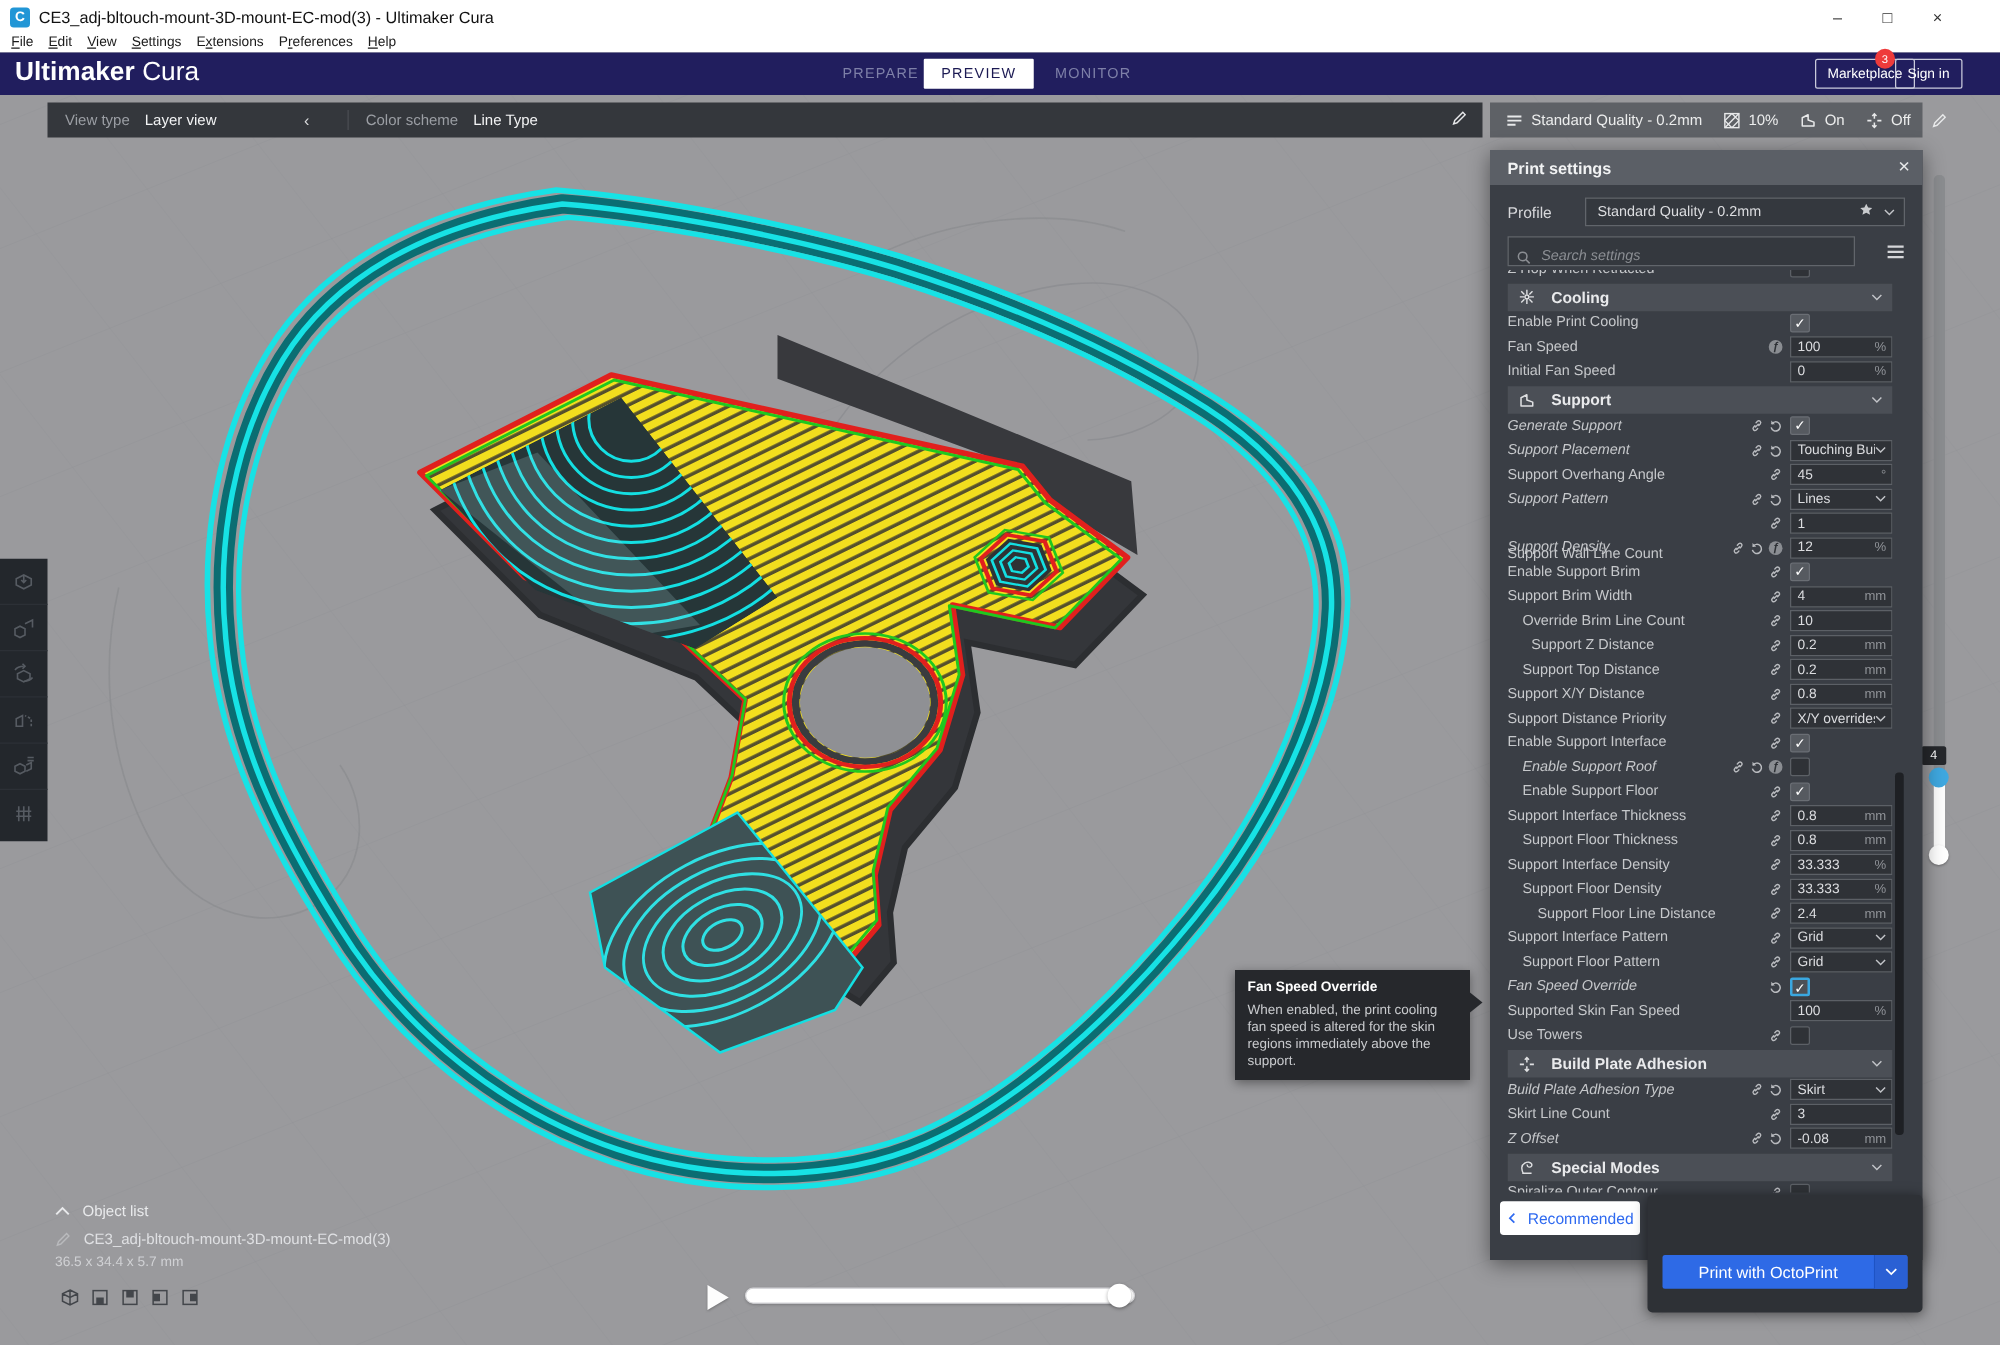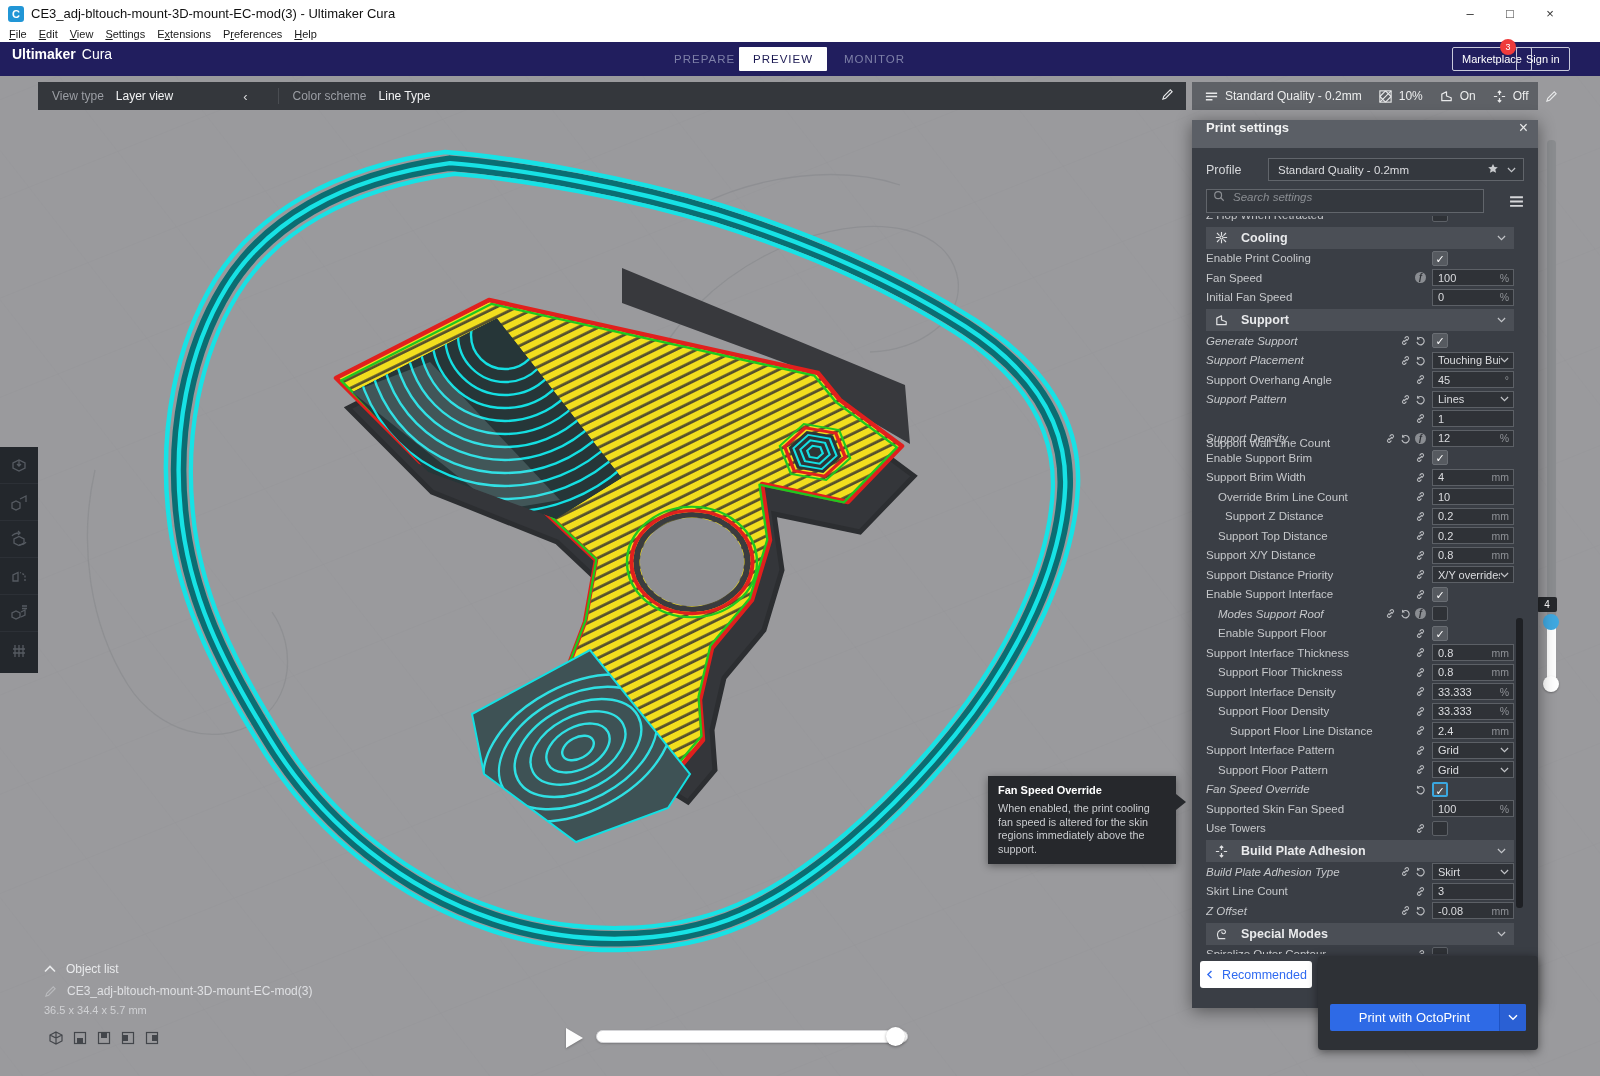--- a/index.html
+++ b/index.html
@@ -12,21 +12,21 @@
   .titlebar{left:0;top:0;width:1600px;height:28px;background:#ffffff;border-bottom:1px solid #e8e8e8}
   .appicon{left:8px;top:6px;width:16px;height:16px;border-radius:3px;background:#2196d6;
            color:#fff;font-size:11px;font-weight:bold;text-align:center;line-height:16px}
   .wtitle{left:31px;top:6px;font-size:13px;color:#111;white-space:nowrap}
   .wctrl{top:0;width:36px;height:27px;text-align:center;line-height:27px;font-size:13px;color:#333}
   
   .menubar{left:0;top:28px;width:1600px;height:14px;background:#ffffff;font-size:11px;color:#1a1a1a}
   .mitem{display:inline-block;margin-left:6px;padding:0 3px;cursor:default}
   
   .appheader{left:0;top:42px;width:1600px;height:34px;background:#211e5e}
-  .logo{left:12px;top:4px;font-size:14px;color:#fff;white-space:nowrap}
+  .logo{left:12px;top:4px;font-size:21px;color:#fff;white-space:nowrap}
   .logo b{font-weight:700}.logo i{font-style:normal;font-weight:300;margin-left:6px}
   .tab{top:5px;height:24px;line-height:24px;font-size:11.5px;letter-spacing:1px;color:#7e80a8;
        padding:0 14px;text-align:center}
   .tab.active{background:#fff;color:#1c1a53;border-radius:1px}
   .hbtn{top:5px;height:22px;line-height:22px;font-size:11px;color:#fff;border:1px solid #c9cadb;
         border-radius:2px;padding:0 9px}
   .badge{left:1500px;top:39px;width:16px;height:16px;border-radius:8px;background:#ef3b3b;color:#fff;
          font-size:9px;text-align:center;line-height:16px;z-index:6}
   
   .stagebar{left:38px;top:82px;width:1148px;height:28px;background:#34373c;z-index:5;
@@ -36,32 +36,32 @@
   .chl{color:#d8d9db;font-size:13px;margin:0 16px 0 70px}
   .pencil{margin-left:auto;margin-right:12px;color:#e6e7e9}
   
   .summarybar{left:1192px;top:82px;width:346px;height:28px;background:#5e6166;z-index:5;
               display:flex;align-items:center;font-size:12px;color:#eceded;gap:6px;padding-left:12px;box-sizing:border-box}
   .sumic{display:inline-flex;color:#e8e9ea}
   .sumtx{margin-right:10px;white-space:nowrap}
   
   .panel{left:1192px;top:120px;width:346px;height:888px;background:#3a3e45;z-index:10;
          box-shadow:0 3px 16px rgba(0,0,0,.45)}
-  .panelhead{left:0;top:0;width:100%;height:28px;background:#5b5f66;display:flex;}
+  .panelhead{left:0;top:0;width:100%;height:28px;background:#5b5f66;display:flex;align-items:center}
   .panelhead .t{font-size:13px;font-weight:bold;color:#f1f2f3;margin-left:14px}
   .panelhead .x{margin-left:auto;margin-right:10px;color:#e8e9ea;font-size:16px;line-height:16px}
   .profrow{left:14px;top:38px;width:318px;height:23px;display:flex;align-items:center}
   .profrow .pl{font-size:12.5px;color:#d6d7da;width:62px}
   .dropbox{flex:1;height:23px;border:1px solid #61656b;background:#34383e;display:flex;align-items:center;
            font-size:11.5px;color:#dcdde0;box-sizing:border-box}
   .dropbox .dv{margin-left:9px;flex:1}
   .dropbox .star{color:#c9cbce;margin-right:8px}
   .dropbox .ch{color:#c2c4c8;margin-right:7px;display:inline-flex}
   .searchrow{left:14px;top:69px;width:318px;height:24px;display:flex;align-items:center}
-  .searchbox{width:278px;height:24px;border:1px solid #61656b;background:#34383e;display:flex;align-items:flex-start;box-sizing:border-box}
+  .searchbox{width:278px;height:24px;border:1px solid #61656b;background:#34383e;display:flex;align-items:flex-end;box-sizing:border-box}
   .searchbox input{background:transparent;border:0;outline:none;color:#dcdde0;font-size:11.5px;
                    font-style:italic;width:230px;font-family:"Liberation Sans",sans-serif}
   .searchbox input::placeholder{color:#8b8e93}
   .hamb{margin-left:auto;color:#d5d6d9;display:inline-flex}
   .slist{left:14px;top:96px;width:308px;height:738px;overflow:hidden}
   .srow{display:flex;align-items:center;height:19.5px;font-size:11.5px}
   .srow.partial{margin-top:-11px}
   .slab{flex:1;color:#c6c8cb;white-space:nowrap;overflow:hidden}
   .slab.ital{font-style:italic}
   .sics{display:flex;align-items:center;gap:4px;margin-right:6px;color:#b9bbbf}
@@ -649,21 +649,21 @@
             <svg viewBox="0 0 12 12" width="11" height="11">
               <path d="M7.2 4.8 4.8 7.2 M5.3 3.4l1.2-1.2a1.7 1.7 0 0 1 2.4 2.4L7.7 5.8 M6.7 8.6 5.5 9.8A1.7 1.7 0 0 1 3.1 7.4l1.2-1.2" fill="none" stroke="currentColor" stroke-width="1.2" stroke-linecap="round"></path>
             </svg>
           </span>
         </span>
         <span class="sval">
           <span class="cbox on">✓</span>
         </span>
       </div>
       <div class="srow">
-        <span class="slab ital" style="padding-left: 12px;">Modes Support Roof</span>
+        <span class="slab ital" style="padding-left: 12px;">Enable Support Roof</span>
         <span class="sics">
           <span class="ric">
             <svg viewBox="0 0 12 12" width="11" height="11">
               <path d="M7.2 4.8 4.8 7.2 M5.3 3.4l1.2-1.2a1.7 1.7 0 0 1 2.4 2.4L7.7 5.8 M6.7 8.6 5.5 9.8A1.7 1.7 0 0 1 3.1 7.4l1.2-1.2" fill="none" stroke="currentColor" stroke-width="1.2" stroke-linecap="round"></path>
             </svg>
           </span>
           <span class="ric">
             <svg viewBox="0 0 12 12" width="11" height="11">
               <path d="M2.6 4.6A4 4 0 1 1 2.1 7.6" fill="none" stroke="currentColor" stroke-width="1.3"></path>
               <path d="M2.2 1.6v3.2h3.2z" fill="currentColor"></path>

